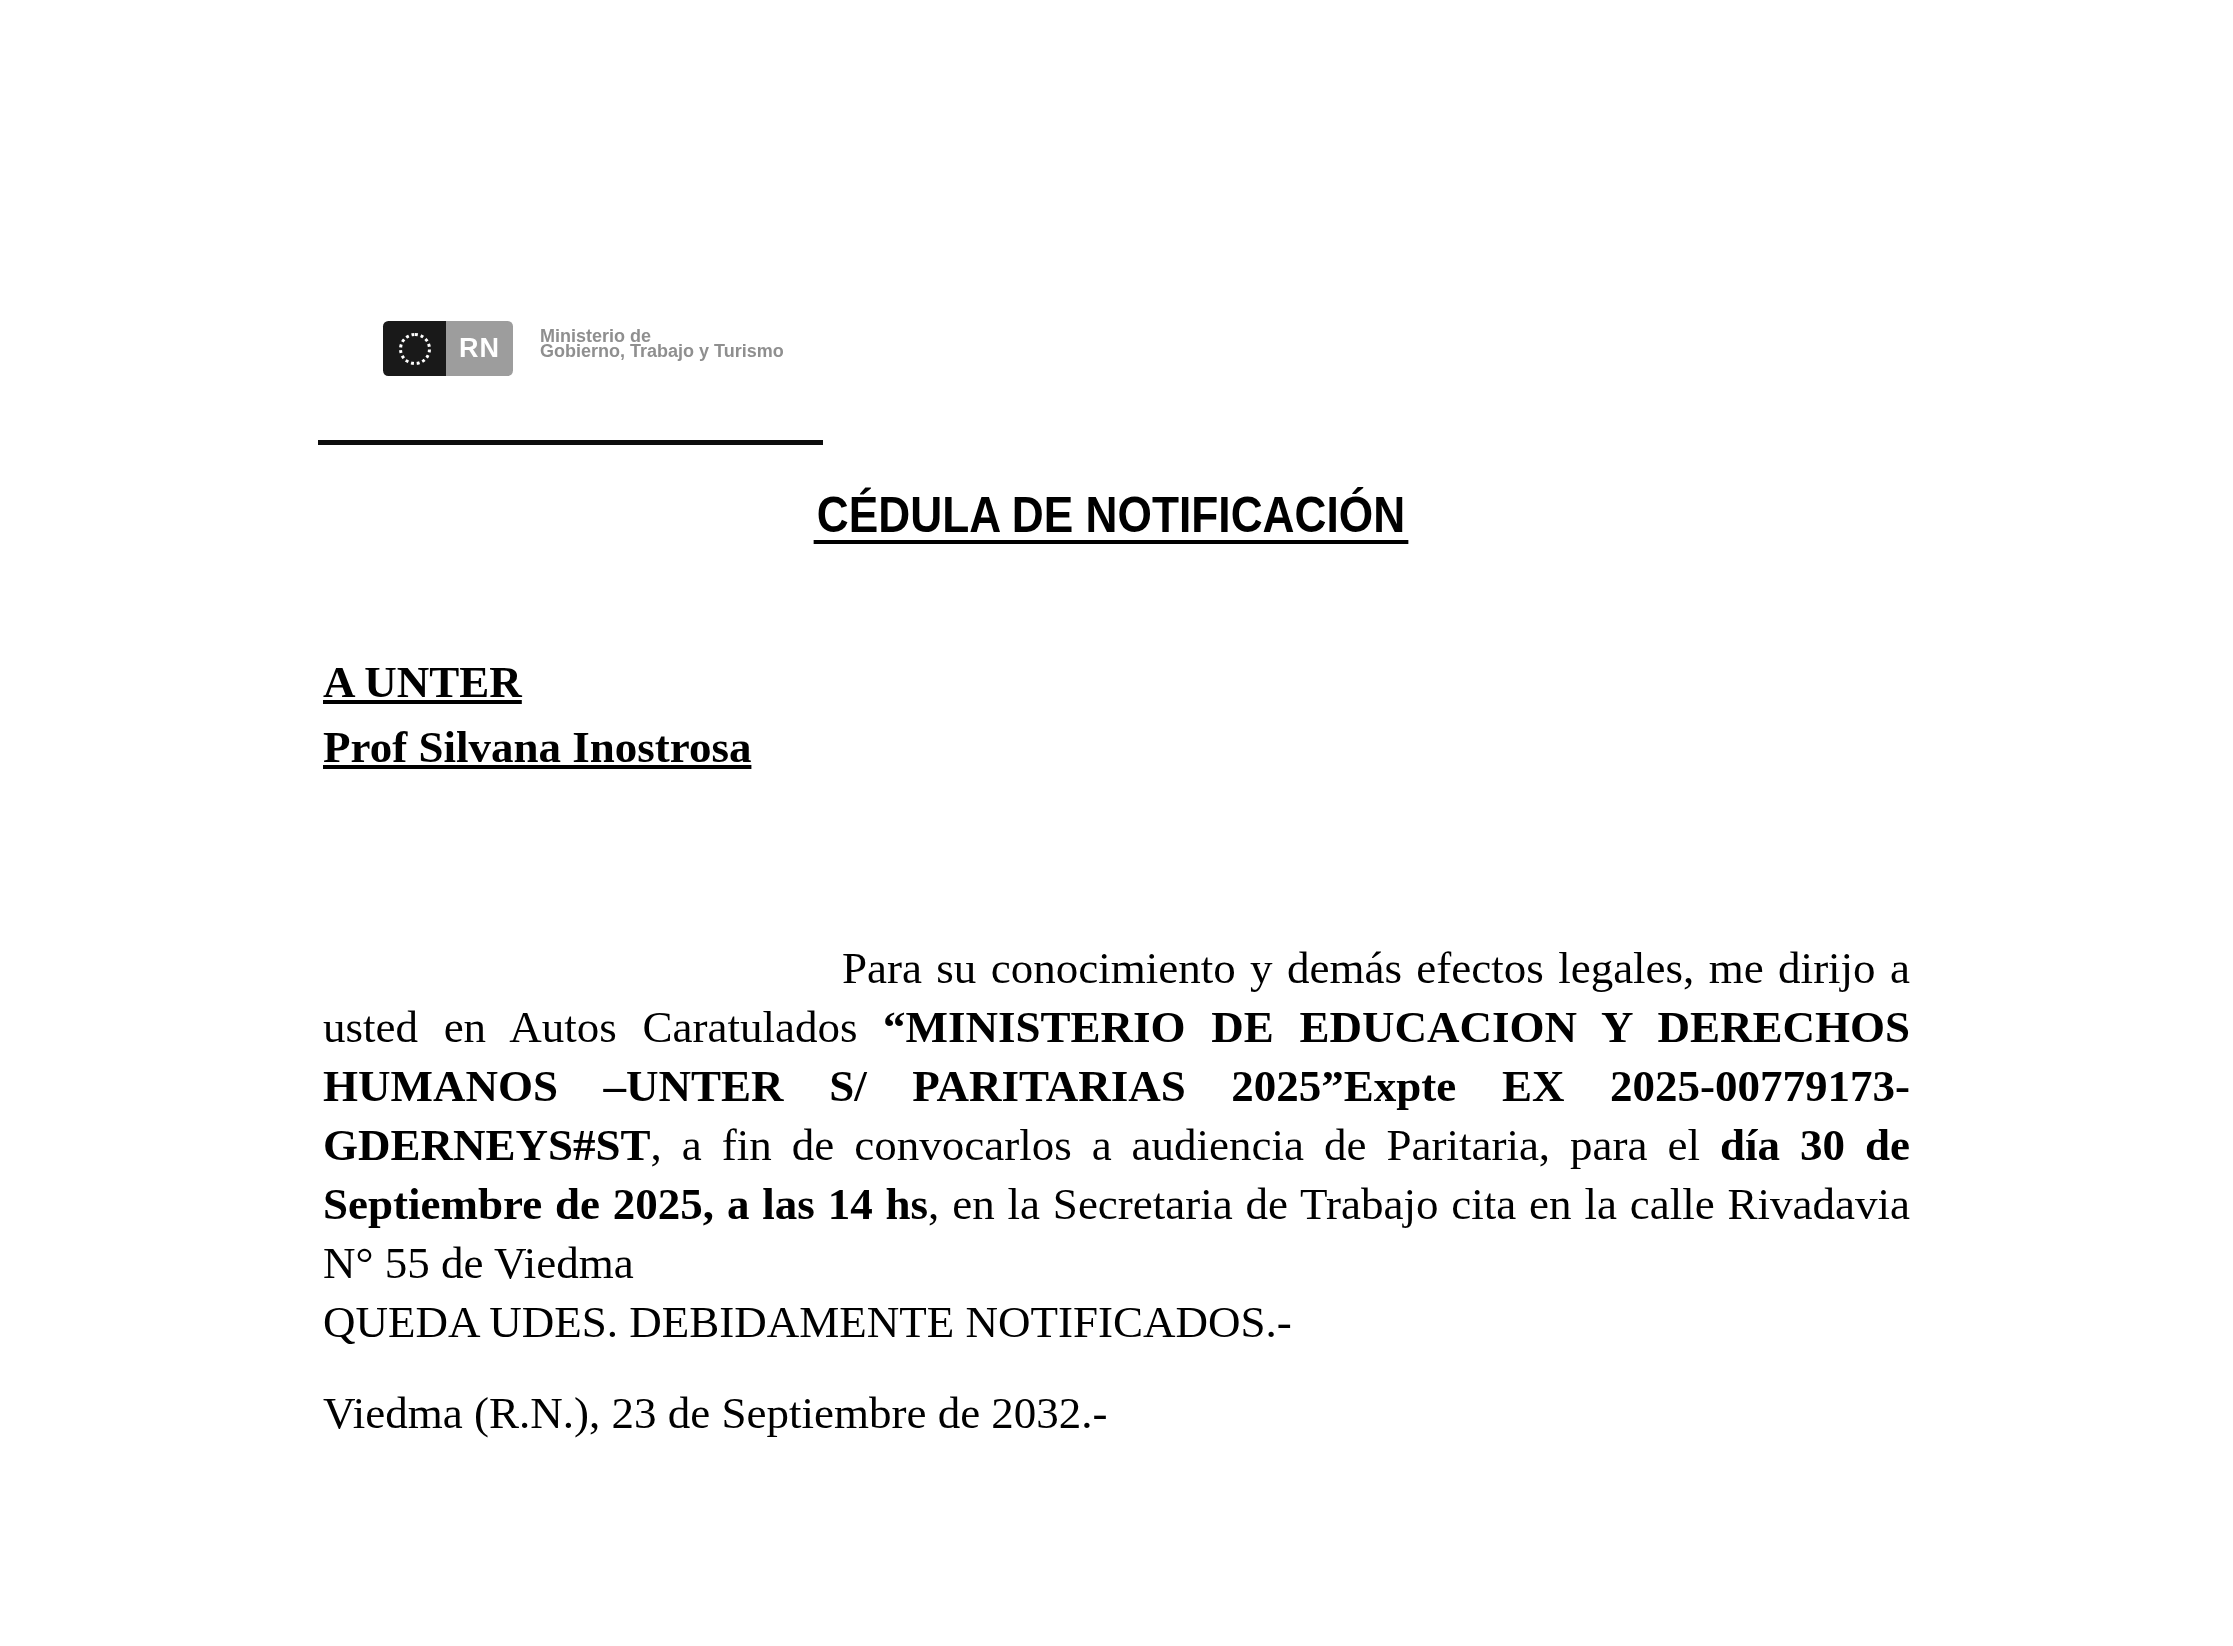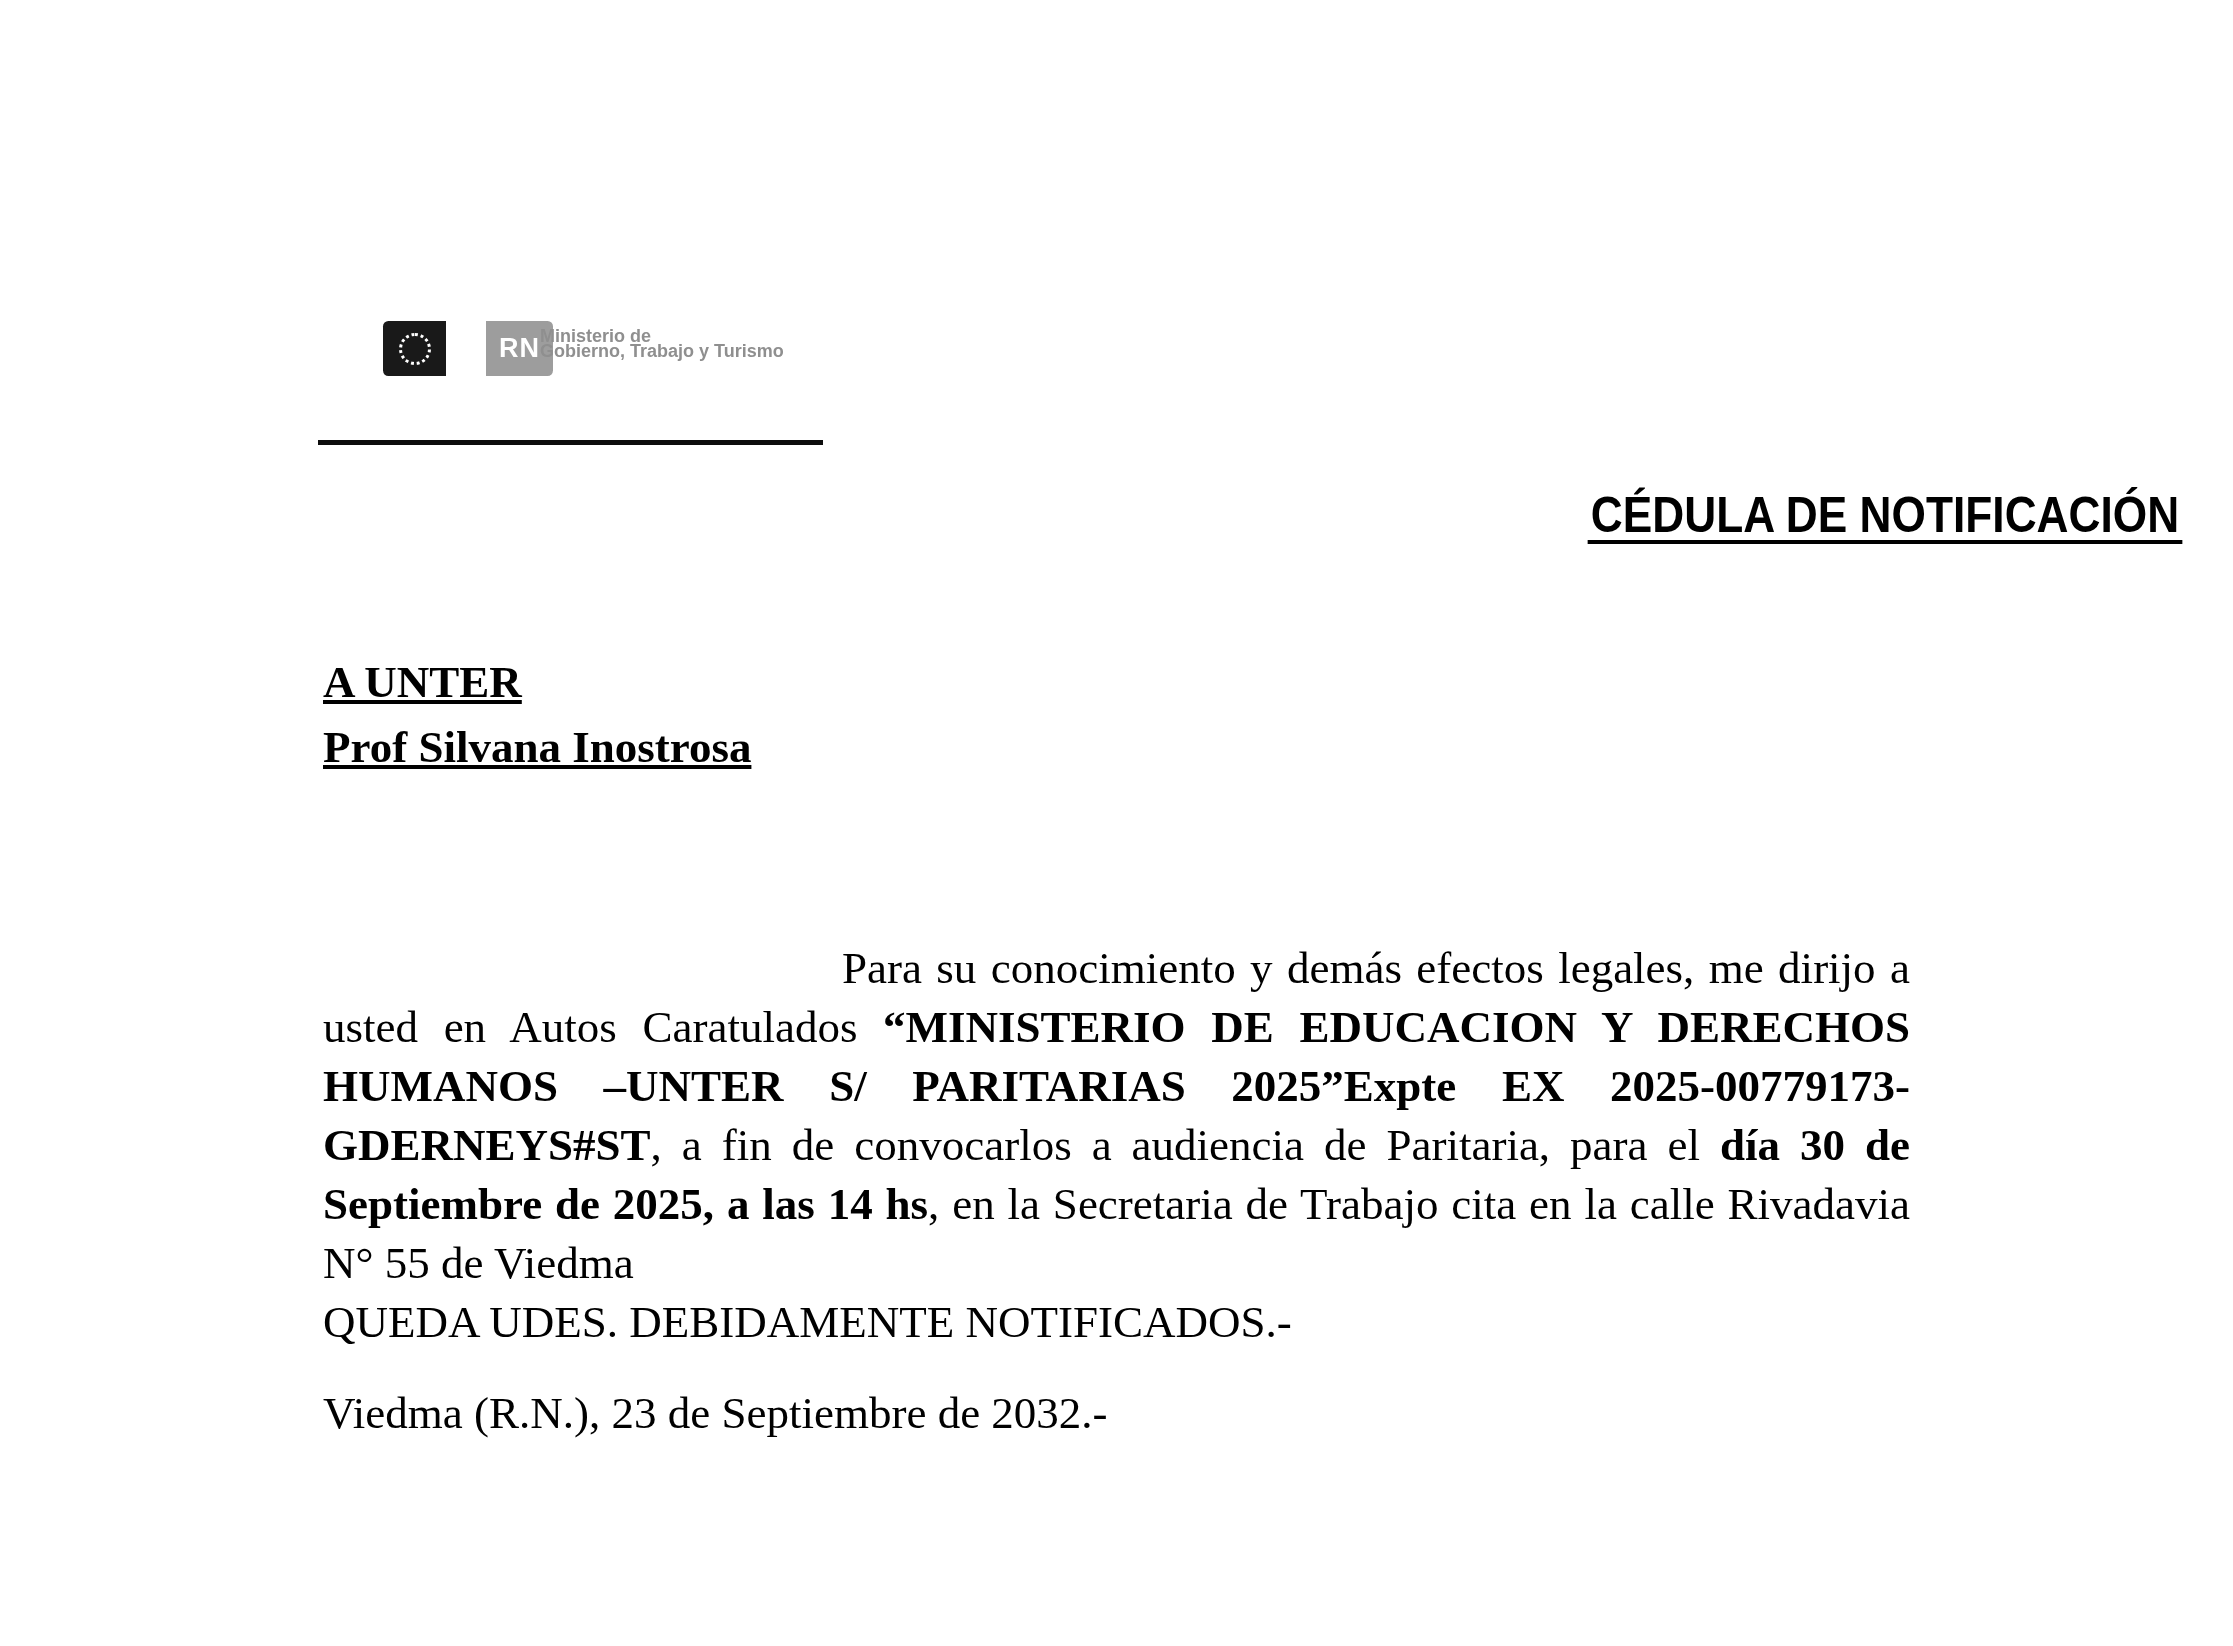--- a/index.html
+++ b/index.html
@@ -7,21 +7,21 @@
     position: relative;
     width: 2233px;
     height: 1646px;
     background: #ffffff;
     font-family: "Liberation Serif", serif;
     color: #000;
     overflow: hidden;
   }
 
   
-  #logo { position: absolute; left: 383px; top: 321px; display: flex; gap: 40px; }
+  #logo { position: absolute; left: 383px; top: 321px; display: flex; }
   .logo-box-black {
     width: 63px; height: 55px; background: #191919;
     border-radius: 5.4px 0 0 5.4px;
     display: flex; align-items: center; justify-content: center;
   }
   .emblem {
     width: 32px; height: 32px;
     border: 3.6px dotted #ffffff;
     border-radius: 50%;
     box-sizing: border-box;
@@ -41,21 +41,21 @@
     color: #8f8f8f;
   }
   #header-rule {
     position: absolute; left: 318px; top: 440px;
     width: 505px; height: 5.4px; background: #0d0d0d;
   }
 
   
   #title-wrap {
     position: absolute; left: 0; right: 12px; top: 490px;
-    text-align: right;
+    text-align: center;
   }
   #title-wrap .title-inner {
     display: inline-block;
     font-family: "Liberation Sans", sans-serif;
     font-weight: bold; font-size: 50px; line-height: 50px;
     border-bottom: 4.5px solid #000;
     padding: 0 3.6px 0 3.6px;
     transform: scaleX(0.885);
     transform-origin: 50% 50%;
     white-space: nowrap;

